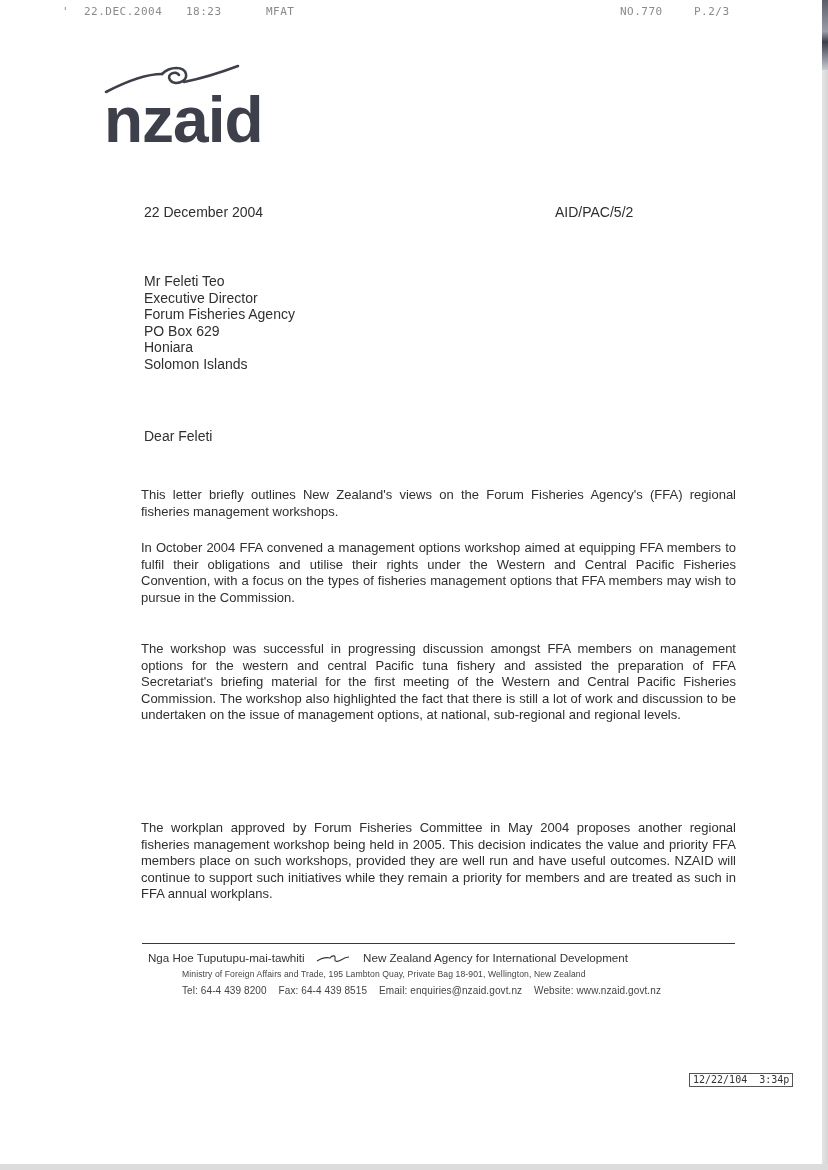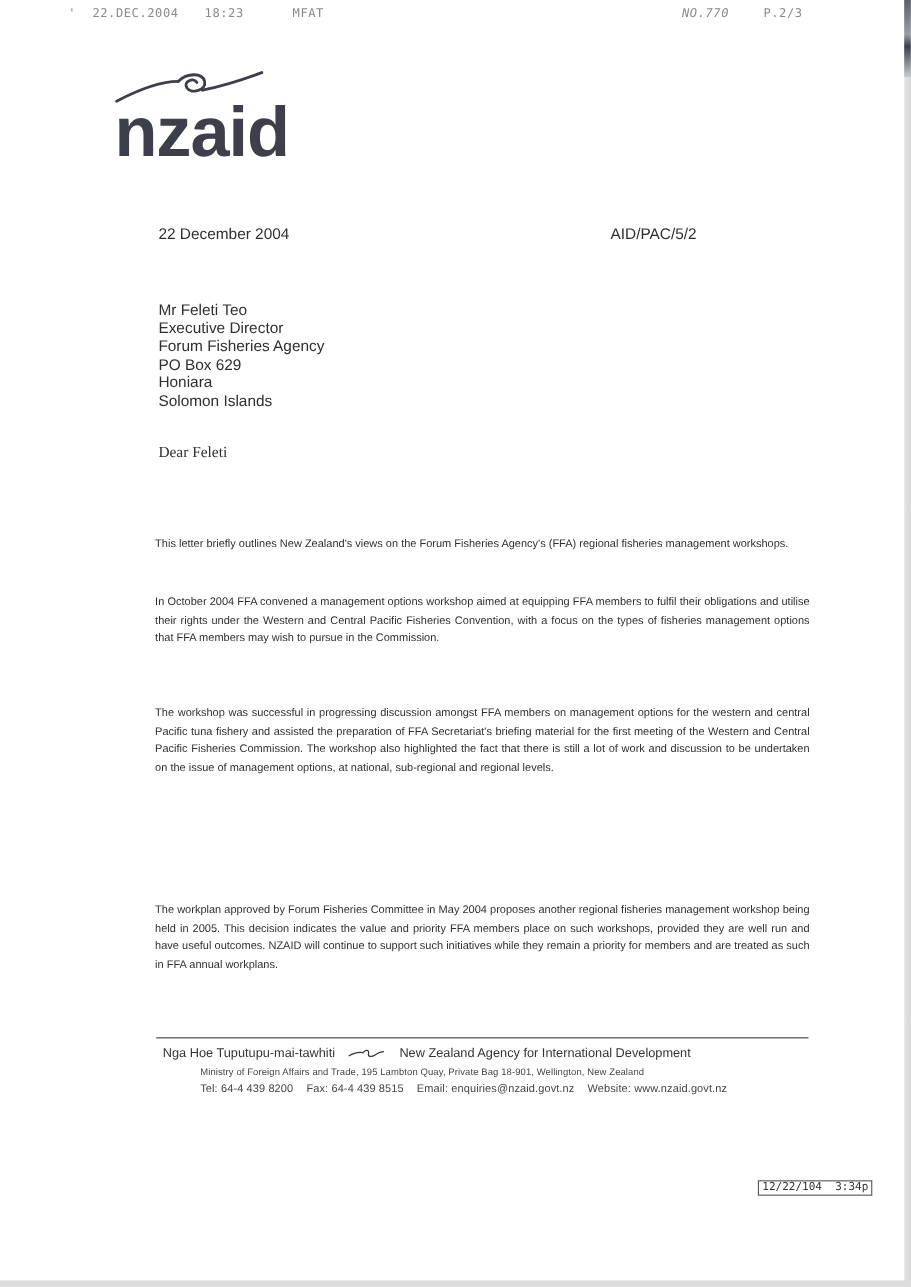--- a/index.html
+++ b/index.html
@@ -47,21 +47,21 @@
       top: 5px;
       font-family: "DejaVu Sans Mono", monospace;
       font-size: 11px;
       color: #8a8a8a;
       letter-spacing: 0.5px;
     }
     .fax-dot { left: 62px; }
     .fax-date { left: 84px; }
     .fax-time { left: 186px; }
     .fax-sender { left: 266px; }
-    .fax-no { left: 620px; font-style: italic; }
+    .fax-no { left: 620px; }
     .fax-page { left: 694px; }
 
     
     .logo {
       position: absolute;
       left: 104px; top: 62px;
       width: 150px; height: 80px;
     }
     .logo svg.swirl {
       position: absolute;
@@ -83,33 +83,33 @@
       font-size: 14px;
       line-height: 16.5px;
       color: #2f2f2f;
     }
     .date { left: 144px; top: 204px; }
     .ref { left: 555px; top: 204px; }
 
     .address { left: 144px; top: 273px; }
     .address div { height: 16.5px; }
 
-    .salutation { left: 144px; top: 404px; font-family: Liberation Serif, serif; }
+    .salutation { left: 144px; top: 428px; }
     .subject {
       left: 144px; top: 456px;
       font-weight: bold;
       font-size: 13.2px;
       letter-spacing: 0.1px;
     }
 
     .para {
       position: absolute;
       left: 141px;
       width: 595px;
-      font-size: 10px;
+      font-size: 13px;
       line-height: 16.6px;
       text-align: justify;
       color: #2f2f2f;
     }
     .p1 { top: 487px; }
     .p2 { top: 540px; }
     .p3 { top: 641px; }
     .p4 { top: 820px; }
 
     

